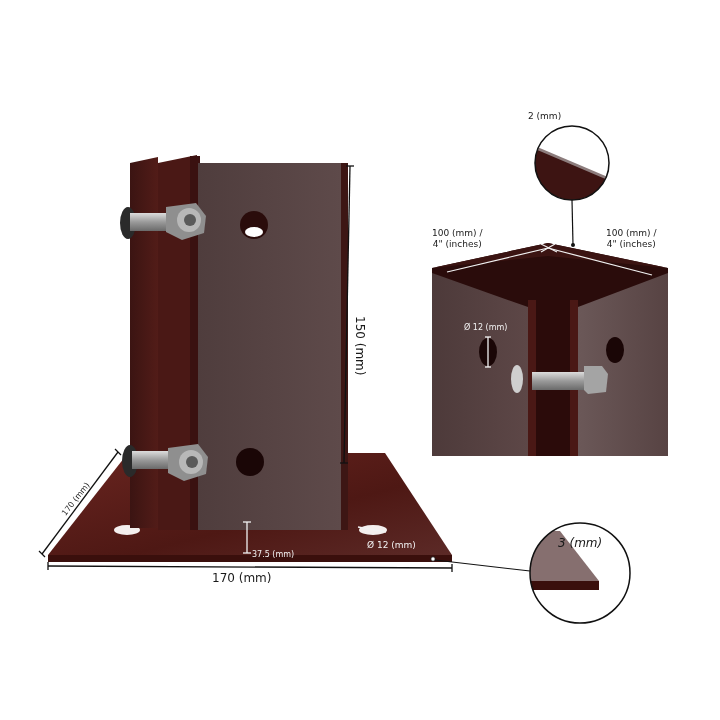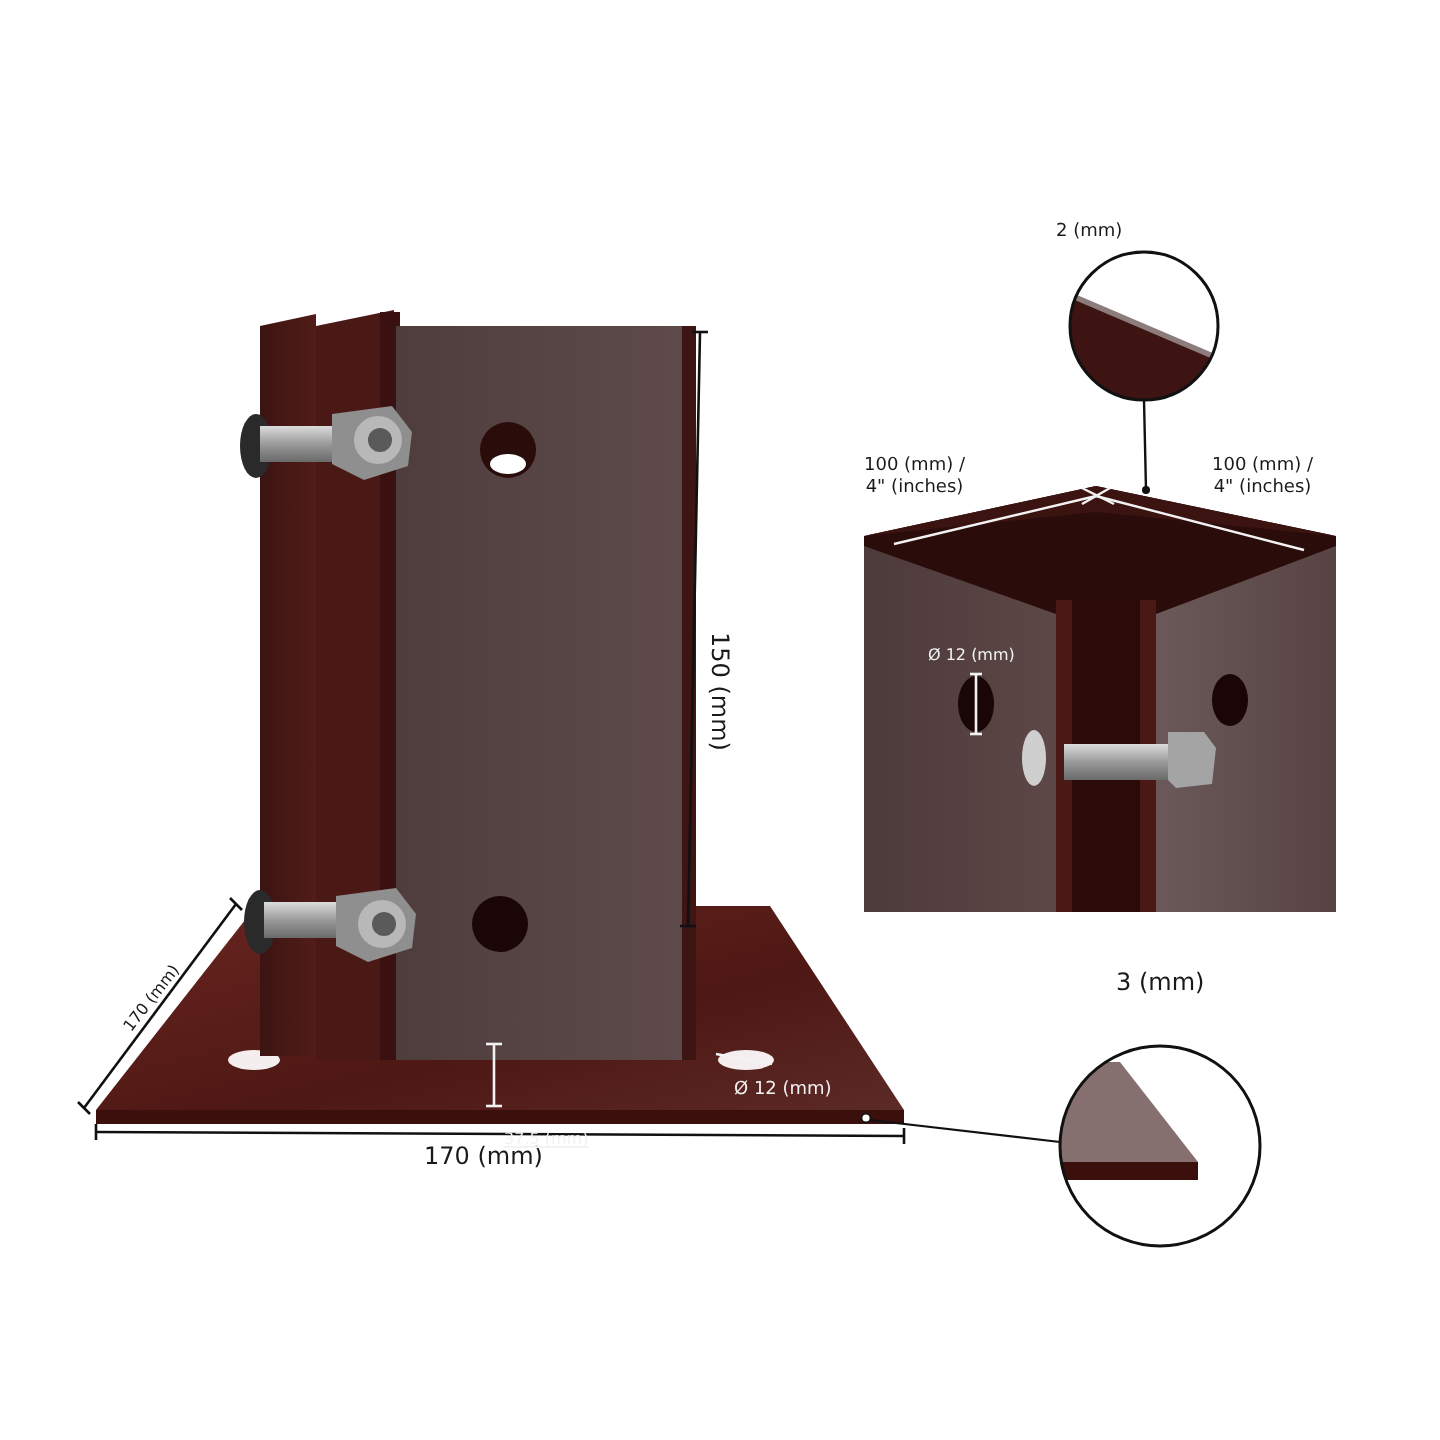--- a/index.html
+++ b/index.html
@@ -178,27 +178,27 @@
       <polygon points="530,531 560,531 599,581 530,581" fill="#866f6f"></polygon>
       <rect x="530" y="581" width="69" height="9" fill="#3a0f0c"></rect>
     </g>
     <circle cx="580" cy="573" r="50" fill="none" stroke="#111" stroke-width="1.5"></circle>
   </g>
 </svg>
 
 <div class="lbl lbl-big rot90" style="left:367px; top:316px;">150 (mm)</div>
 <div class="lbl rot-diag" style="left:60px; top:512px; font-size:8px;">170 (mm)</div>
 <div class="lbl lbl-big" style="left:212px; top:571px;">170 (mm)</div>
-<div class="lbl lbl-white" style="left:252px; top:565px;text-decoration:underline;">37.5 (mm)</div>
+<div class="lbl lbl-white" style="left:252px; top:550px;">37.5 (mm)</div>
 <div class="lbl lbl-white" style="left:367px; top:540px; font-size:9px;">Ø 12 (mm)</div>
 
 <div class="lbl center" style="left:528px; top:111px; font-size:9px;">2 (mm)</div>
 <div class="lbl center" style="left:432px; top:228px; font-size:9px;">
   <div>100 (mm) /</div>
   <div>4" (inches)</div>
 </div>
 <div class="lbl center" style="left:606px; top:228px; font-size:9px;">
   <div>100 (mm) /</div>
   <div>4" (inches)</div>
 </div>
 <div class="lbl lbl-white" style="left:464px; top:323px;">Ø 12 (mm)</div>
 
-<div class="lbl lbl-big center" style="left:558px; top:484px;">3 (mm)</div>
+<div class="lbl lbl-big center" style="left:558px; top:536px;font-style:italic;">3 (mm)</div>
 
 </body></html>

